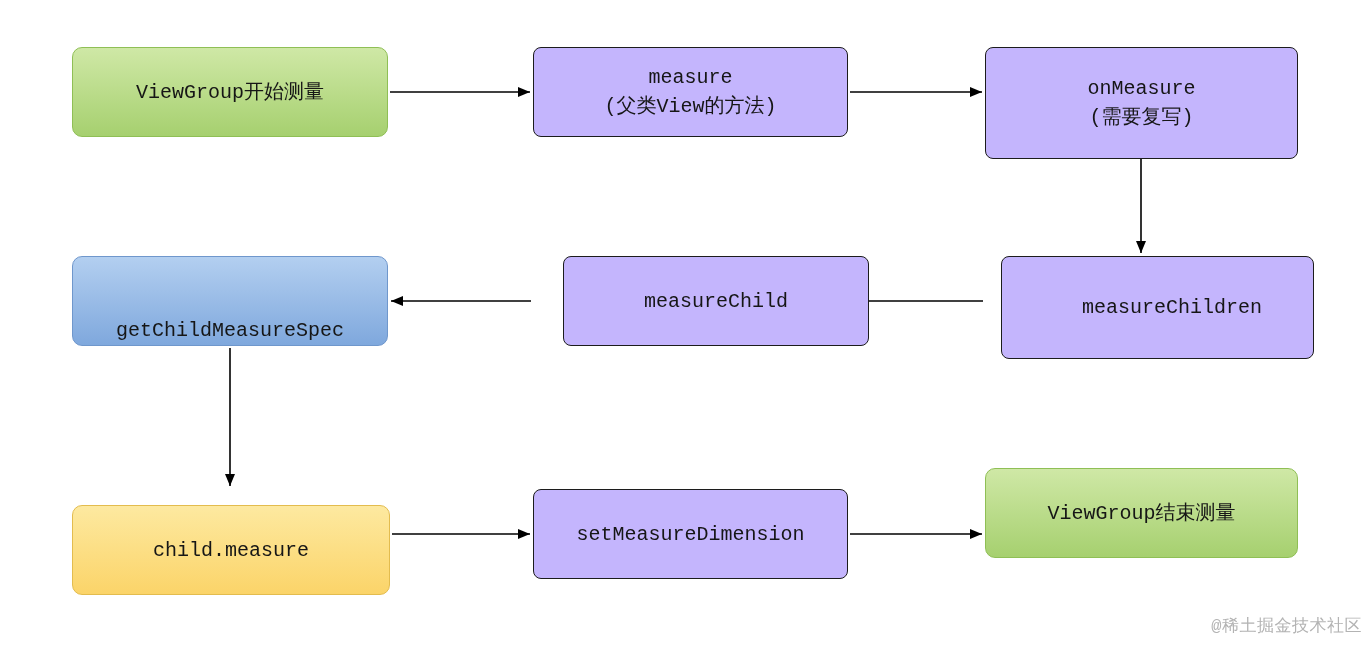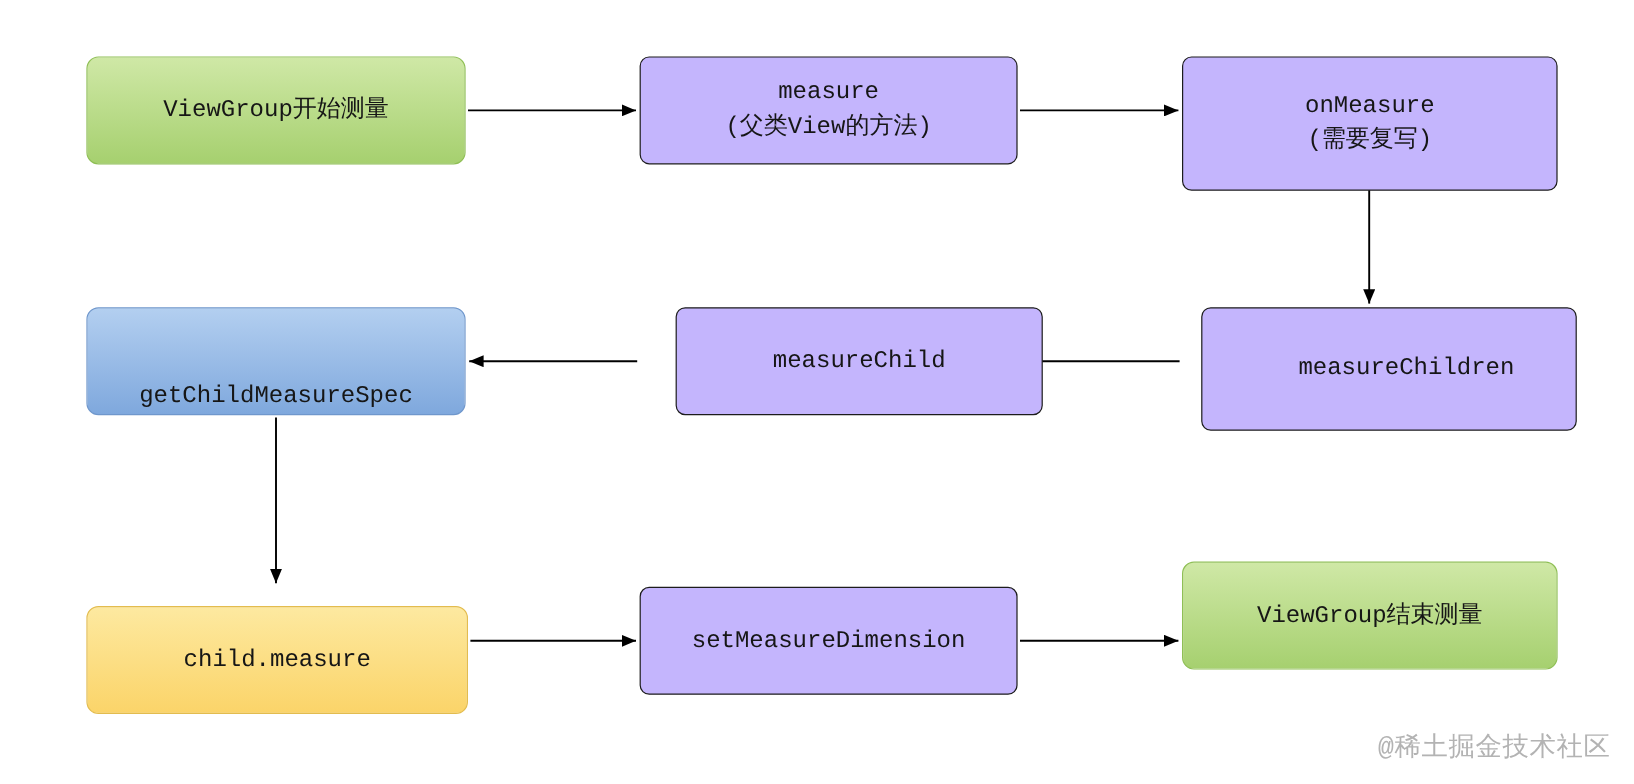--- a/index.html
+++ b/index.html
@@ -50,23 +50,23 @@
     border-radius: 10px;
     justify-content: flex-end;
   }
   .node.yellow {
     background: linear-gradient(180deg, var(--yellow-top, #fde9a0), var(--yellow-bottom, #fbd469));
     border: 1px solid var(--yellow-border, #e3bc4e);
     border-radius: 10px;
   }
   .watermark {
     position: absolute;
-    right: 20px;
+    right: 0;
     bottom: 16px;
-    font-size: 22px;
+    font-size: 17px;
     color: var(--watermark, #b3b3b3);
     letter-spacing: 0.5px;
   }
 </style>
 </head>
 <body>
 
 <div class="canvas">
 
   <svg class="arrows" viewBox="0 0 1362 653" xmlns="http://www.w3.org/2000/svg">

